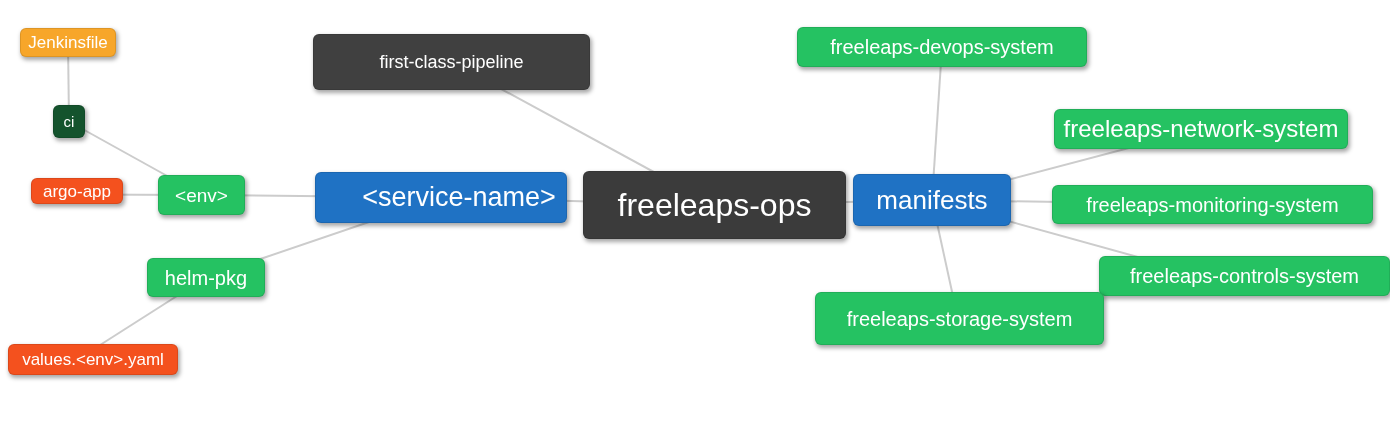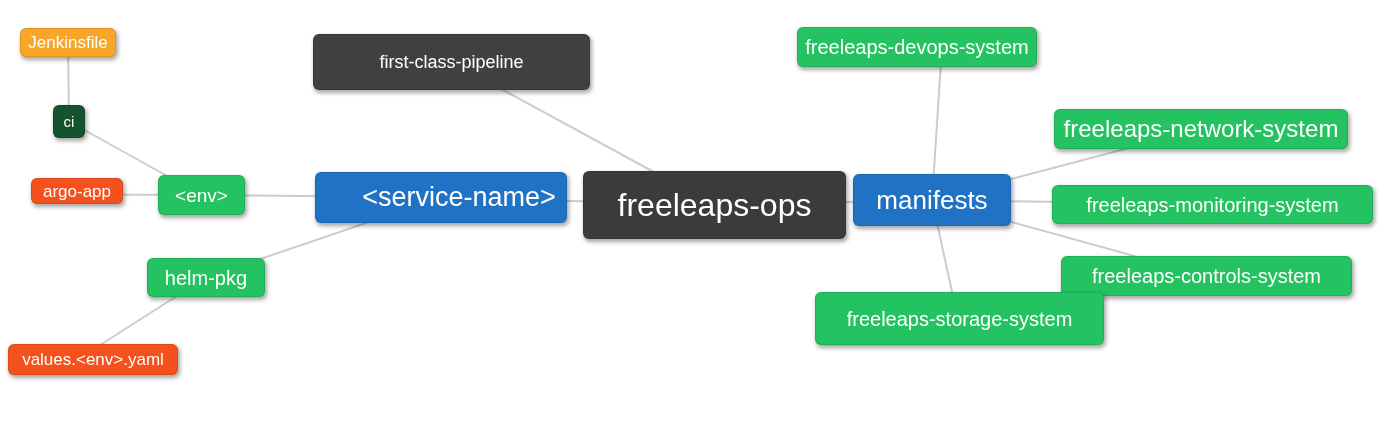--- a/index.html
+++ b/index.html
@@ -64,18 +64,18 @@
 <div class="node" style="left: 20px; top: 28px; width: 96px; height: 29px; font-size: 17px; background: rgb(247, 166, 42); color: rgb(255, 255, 255);">Jenkinsfile</div>
     <div class="node" style="left: 53px; top: 105px; width: 32px; height: 33px; font-size: 15px; background: #14532d; color: rgb(255, 255, 255);">ci</div>
     <div class="node" style="left: 31px; top: 178px; width: 92px; height: 26px; font-size: 17px; background: rgb(244, 81, 30); color: rgb(255, 255, 255);">argo-app</div>
     <div class="node" style="left: 158px; top: 175px; width: 87px; height: 40px; font-size: 19px; background: rgb(37, 194, 98); color: rgb(255, 255, 255);">&lt;env&gt;</div>
     <div class="node" style="left: 147px; top: 258px; width: 118px; height: 39px; font-size: 20px; background: rgb(37, 194, 98); color: rgb(255, 255, 255);">helm-pkg</div>
     <div class="node" style="left: 8px; top: 344px; width: 170px; height: 31px; font-size: 17px; background: rgb(244, 81, 30); color: rgb(255, 255, 255);">values.&lt;env&gt;.yaml</div>
     <div class="node" style="left: 313px; top: 34px; width: 277px; height: 56px; font-size: 18px; background: #404040; color: rgb(255, 255, 255);">first-class-pipeline</div>
     <div class="node" style="left: 315px; top: 172px; width: 252px; height: 51px; font-size: 27px; background: rgb(31, 114, 196); color: rgb(255, 255, 255); padding-left: 36px;">&lt;service-name&gt;</div>
     <div class="node" style="left: 583px; top: 171px; width: 263px; height: 68px; font-size: 32px; background: rgb(59, 59, 59); color: rgb(255, 255, 255);">freeleaps-ops</div>
     <div class="node" style="left: 853px; top: 174px; width: 158px; height: 52px; font-size: 26px; background: rgb(31, 114, 196); color: rgb(255, 255, 255);">manifests</div>
-    <div class="node" style="left: 797px; top: 27px; width: 240px; height: 40px; font-size: 20px; background: rgb(37, 194, 98); color: rgb(255, 255, 255);">freeleaps-devops-system</div>
+    <div class="node" style="left: 797px; top: 27px; width: 290px; height: 40px; font-size: 20px; background: rgb(37, 194, 98); color: rgb(255, 255, 255);">freeleaps-devops-system</div>
     <div class="node" style="left: 1054px; top: 109px; width: 294px; height: 40px; font-size: 24px; background: rgb(37, 194, 98); color: rgb(255, 255, 255);">freeleaps-network-system</div>
     <div class="node" style="left: 1052px; top: 185px; width: 321px; height: 39px; font-size: 20px; background: rgb(37, 194, 98); color: rgb(255, 255, 255);">freeleaps-monitoring-system</div>
-    <div class="node" style="left: 1061px; top: 256px; width: 291px; height: 40px; font-size: 20px; background: rgb(37, 194, 98); color: rgb(255, 255, 255);">freeleaps-controls-system</div>
+    <div class="node" style="left: 1099px; top: 256px; width: 291px; height: 40px; font-size: 20px; background: rgb(37, 194, 98); color: rgb(255, 255, 255);">freeleaps-controls-system</div>
     <div class="node" style="left: 815px; top: 292px; width: 289px; height: 53px; font-size: 20px; background: rgb(37, 194, 98); color: rgb(255, 255, 255);">freeleaps-storage-system</div>
   </div>
 
 </body></html>

